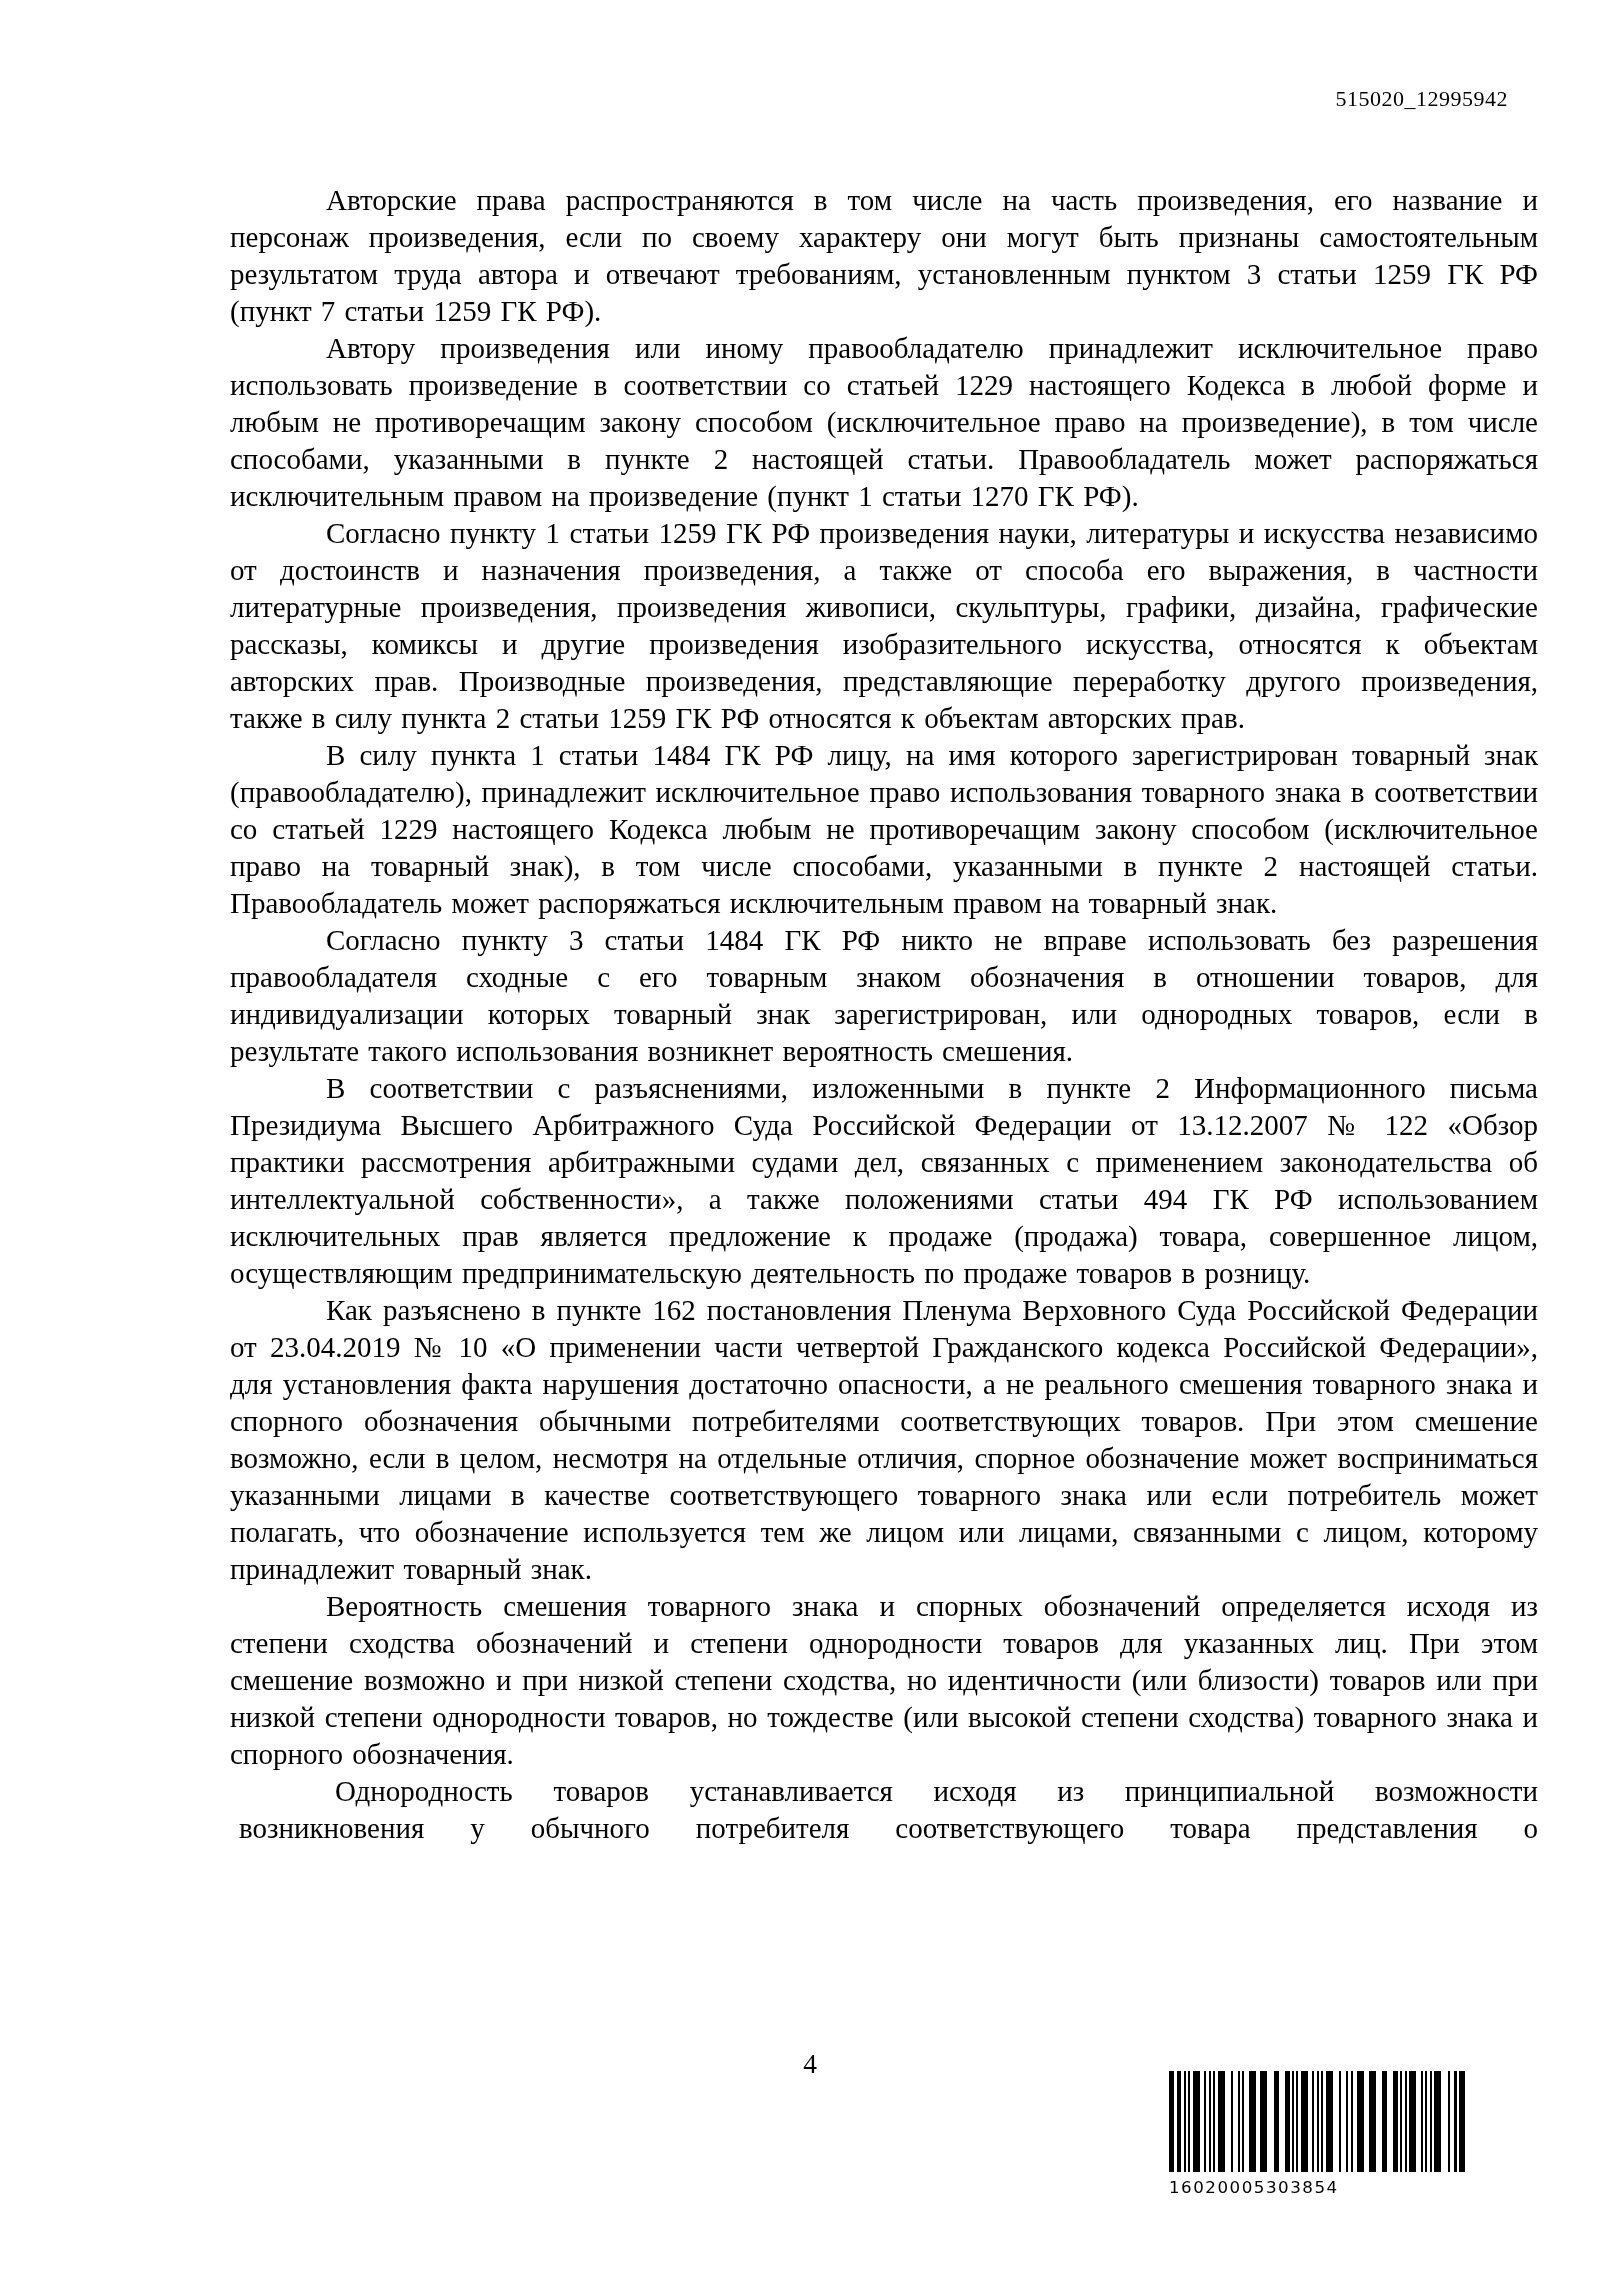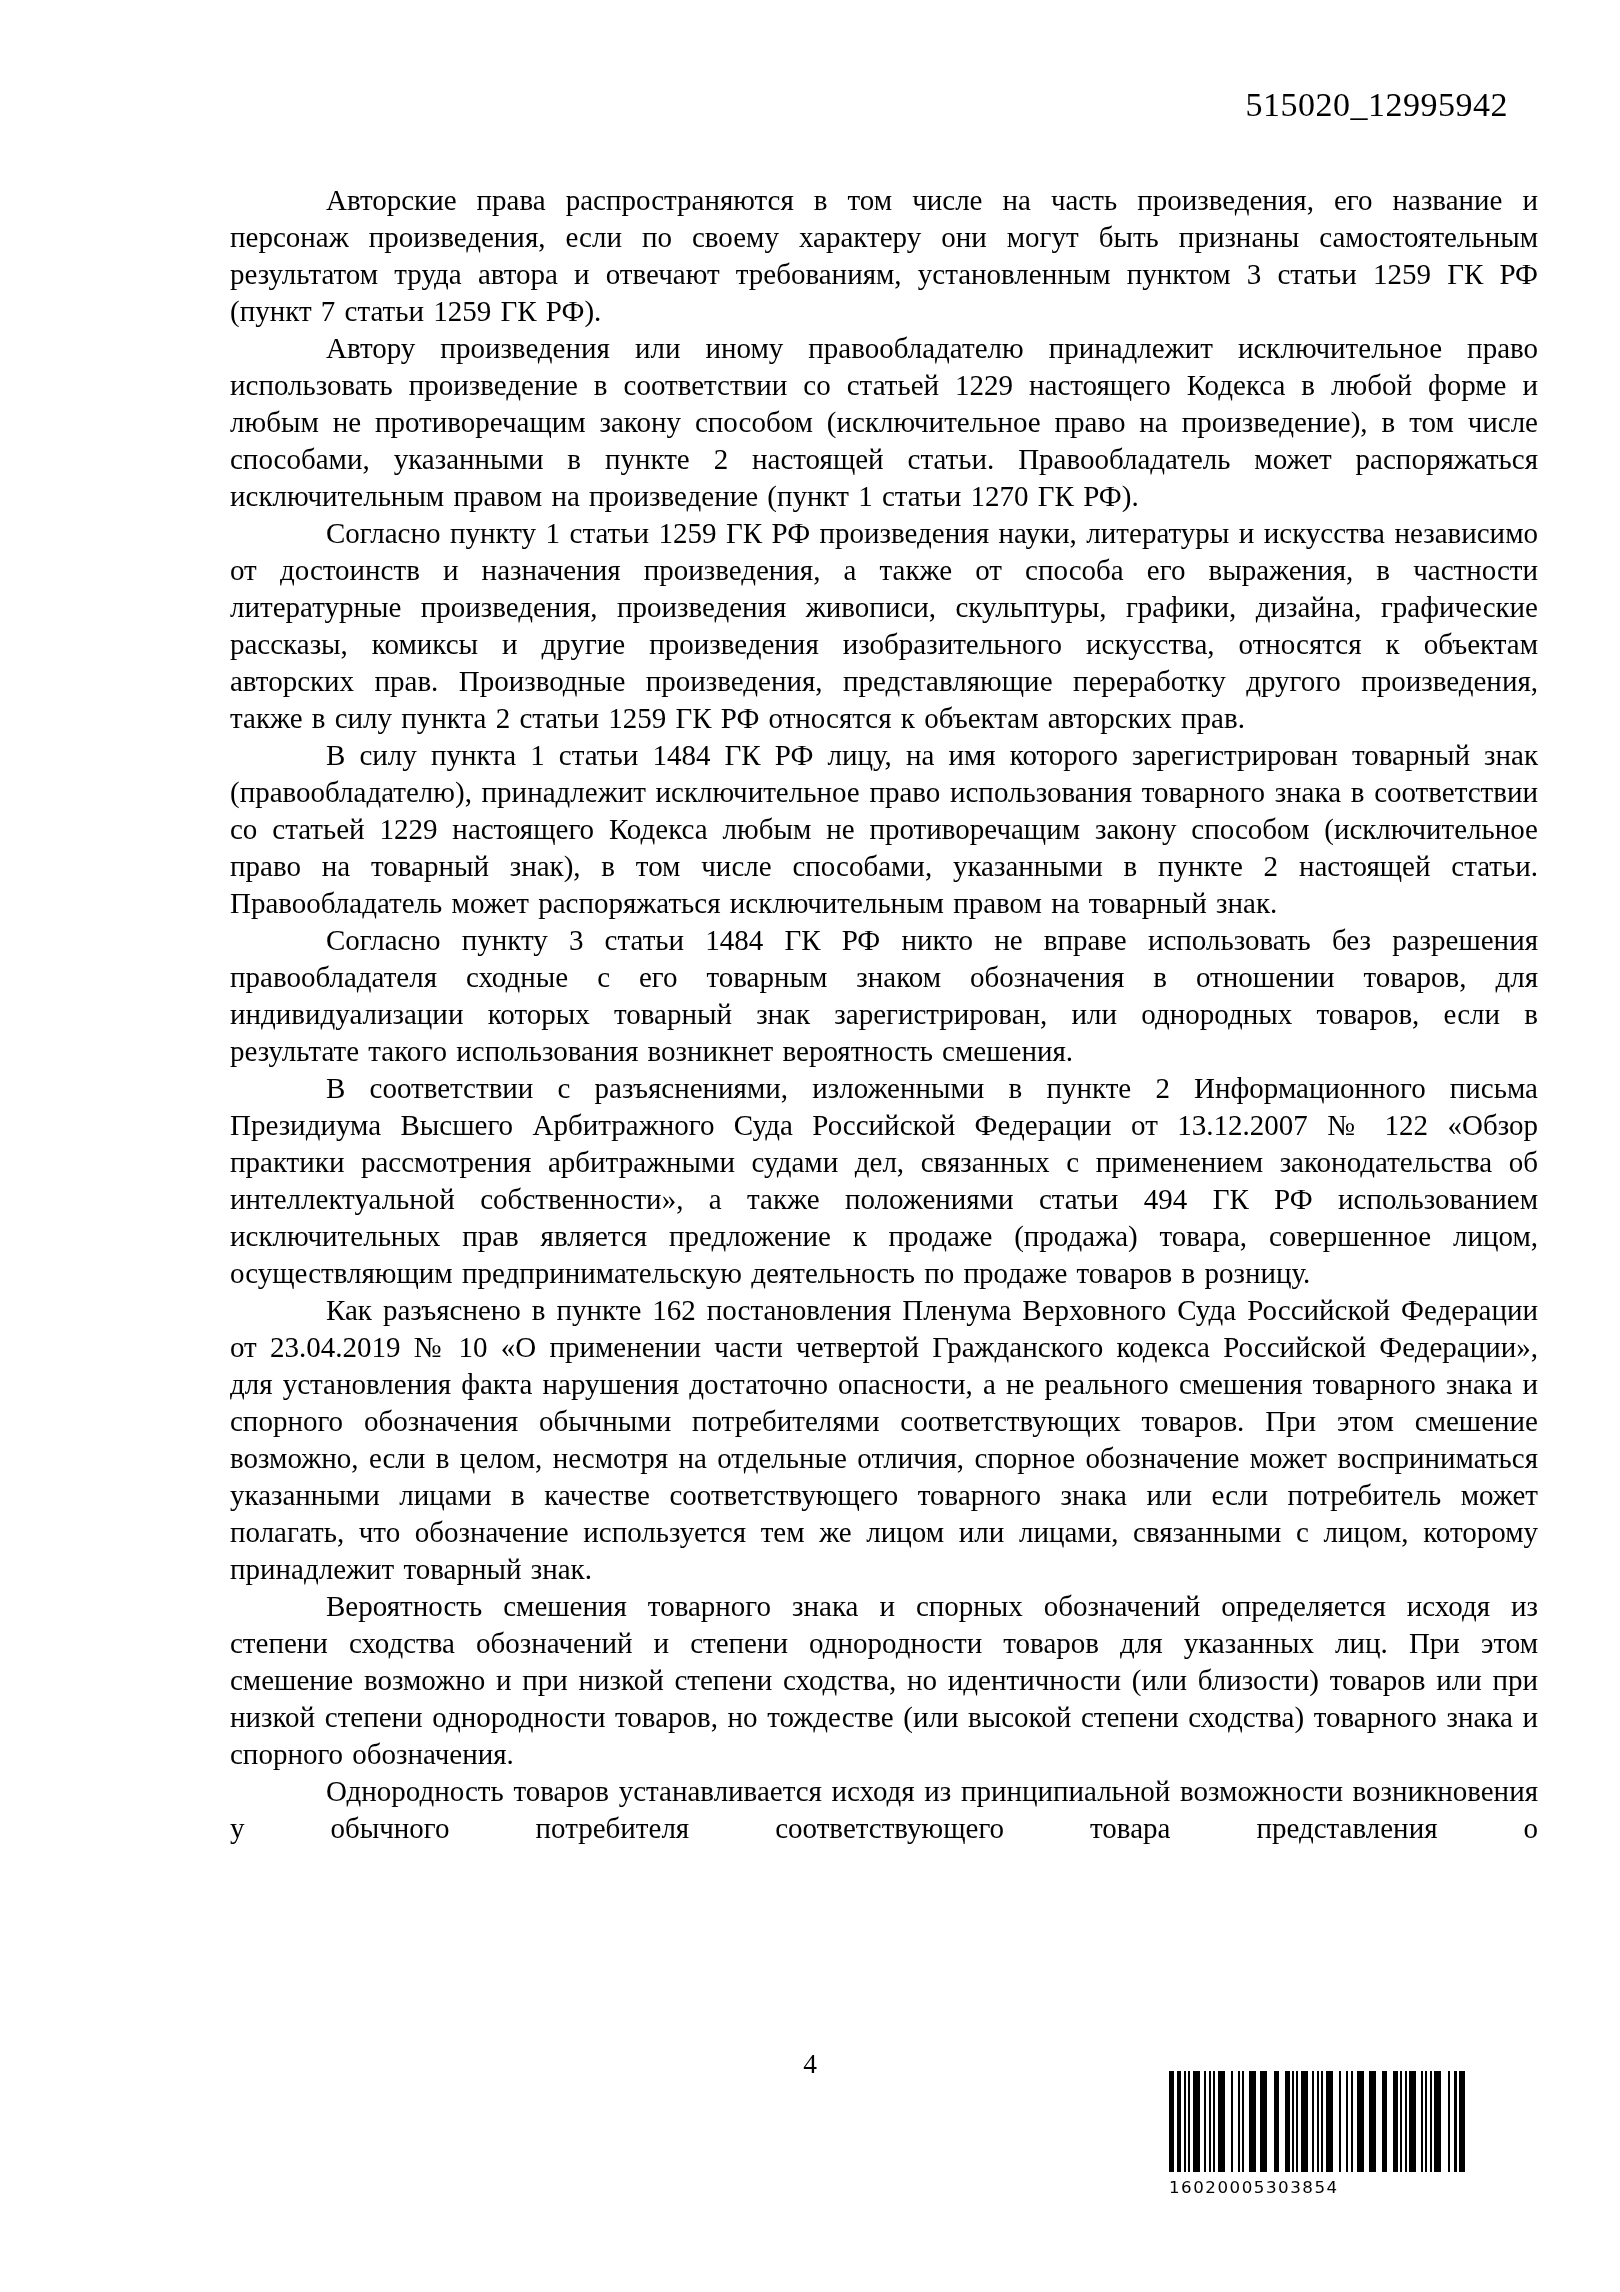--- a/index.html
+++ b/index.html
@@ -9,41 +9,42 @@
     margin:0 auto;
     background:#ffffff;
     color:#000000;
     font-family:"Liberation Serif", serif;
     overflow:hidden;
   }
   .doc-ref{
     position:absolute;
     top:86px;
     right:112px;
-    font-size:34px;
+    font-size:22px;
     letter-spacing:0.5px;
     white-space:nowrap;
   }
   .body-text{
     position:absolute;
     left:230px;
     top:182px;
     width:1308px;
     font-size:29px;
     line-height:37px;
     text-align:justify;
   }
   .body-text p{
     margin:0;
     padding:0;
     text-indent:96px;
     word-spacing:2px;
   }
   .body-text p.cont{
     text-align-last:justify;
+    margin-left:9px;
   }
   .page-num{
     position:absolute;
     top:2049px;
     left:0;
     width:100%;
     text-align:center;
     font-size:27.4px;
   }
   .barcode{

